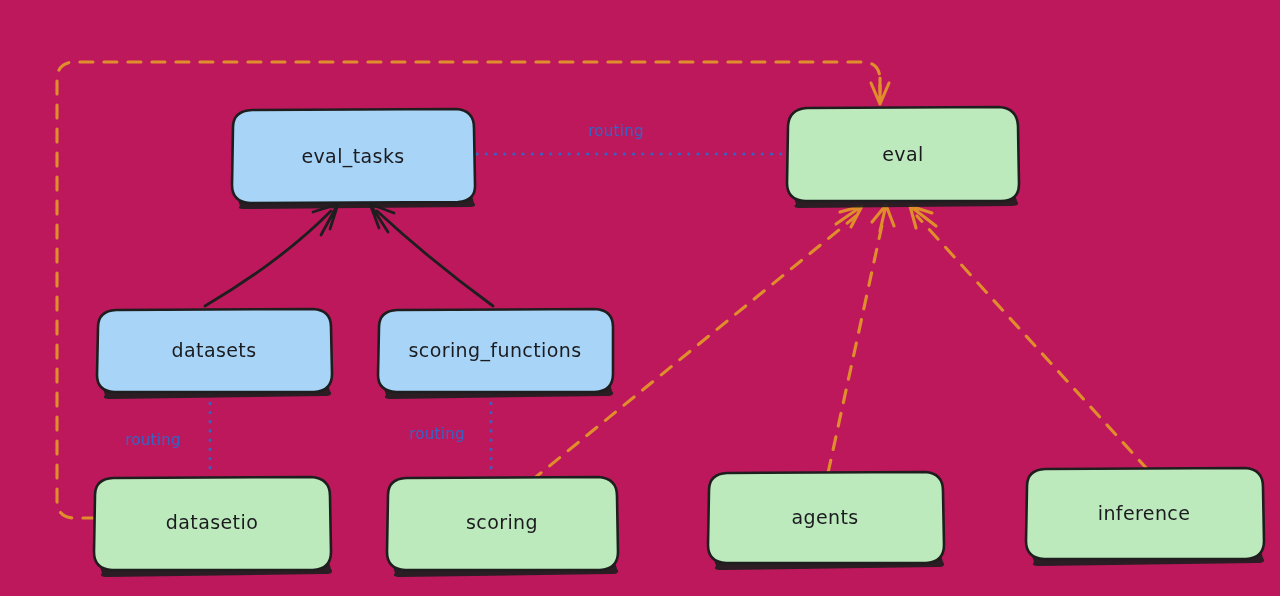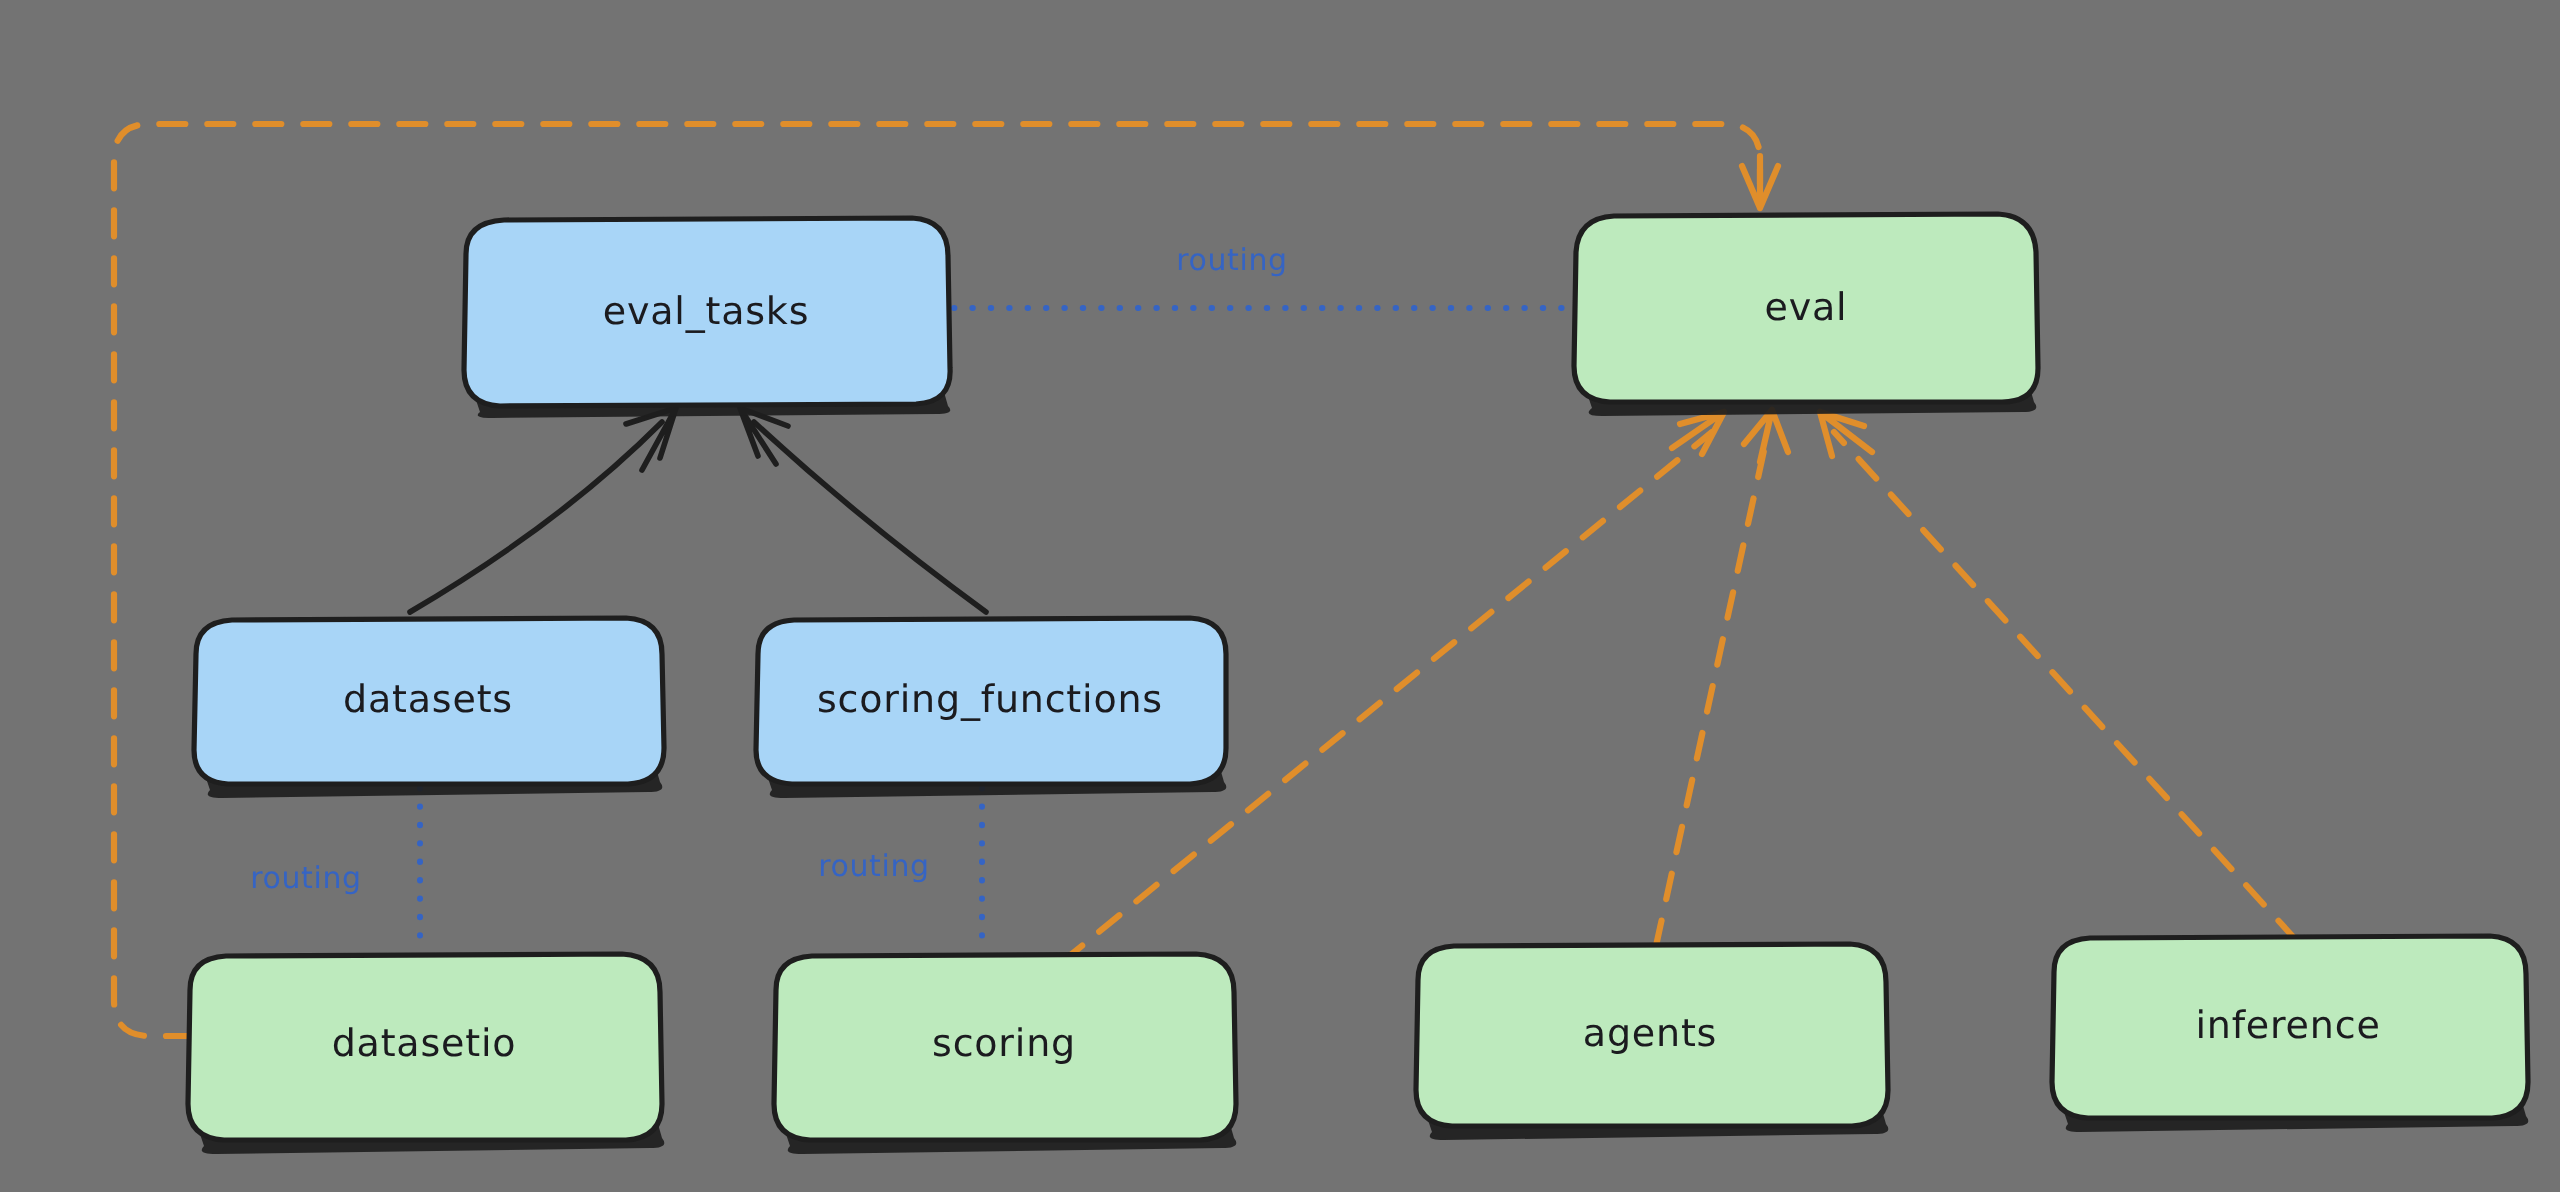--- a/index.html
+++ b/index.html
@@ -10,21 +10,21 @@
   body {
     width: 1280px;
     height: 596px;
     overflow: hidden;
     font-family: "DejaVu Sans", sans-serif;
   }
   #diagram-root {
     position: relative;
     width: 1280px;
     height: 596px;
-    background: #737373;
+    background: #be185d;
   }
   svg#diagram-svg {
     position: absolute;
     top: 0;
     left: 0;
     width: 1280px;
     height: 596px;
     display: block;
   }
   .node-label {

